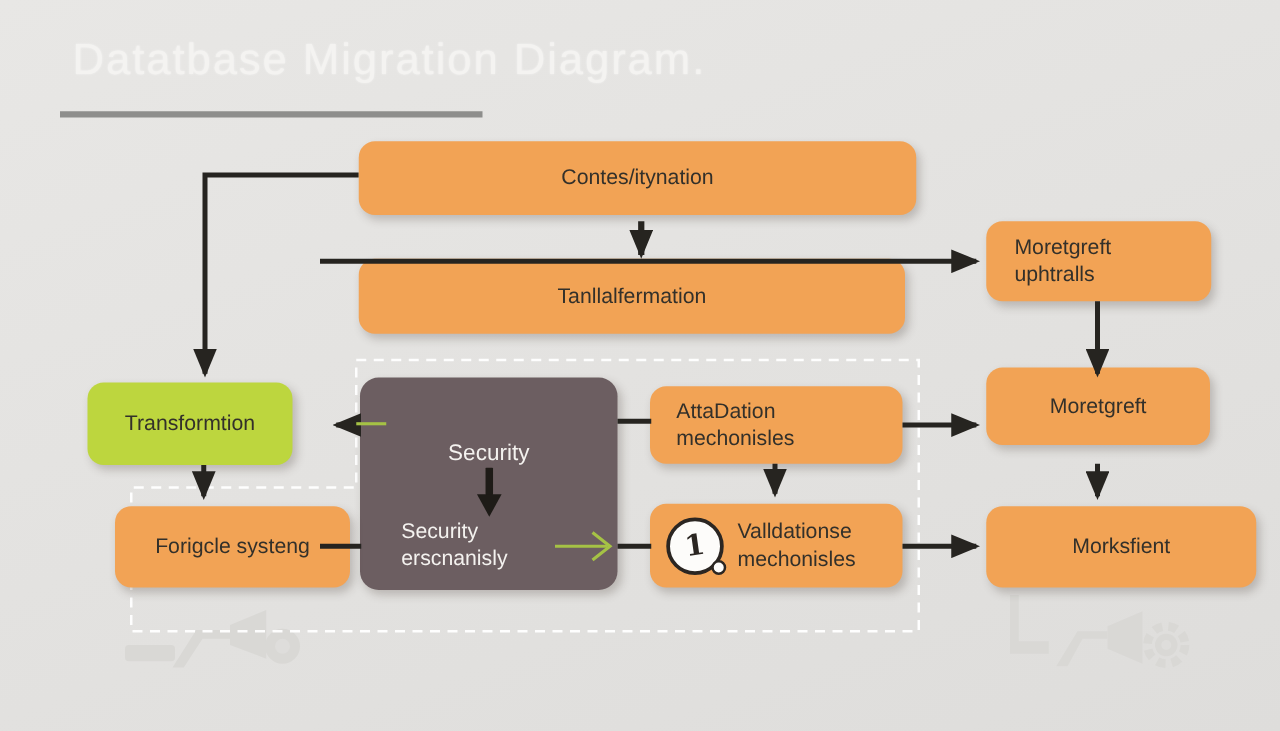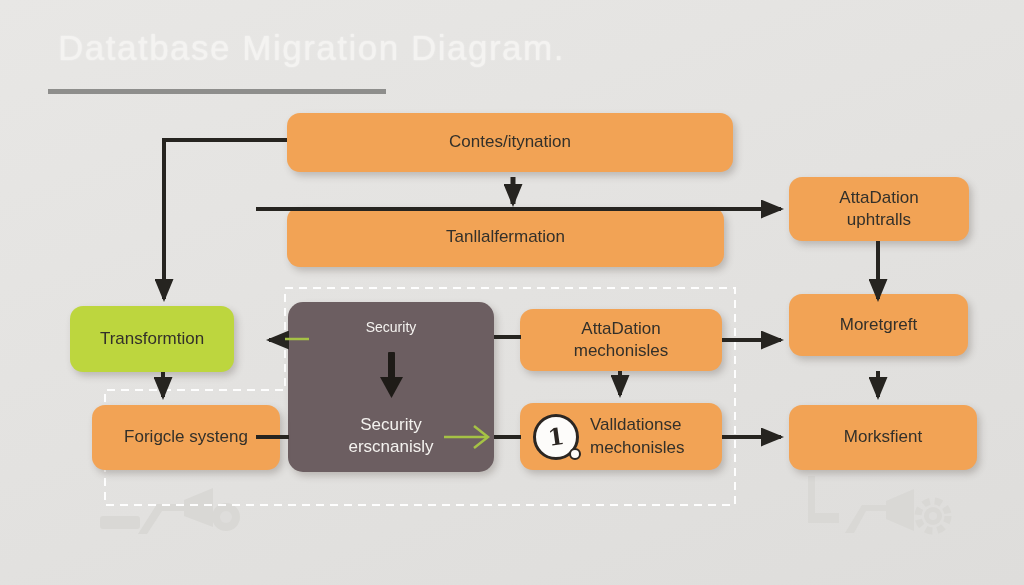--- a/index.html
+++ b/index.html
@@ -26,21 +26,21 @@
   .k{stroke:var(--arrow);stroke-width:4;fill:none;}
   .k.thick{stroke-width:5;}
   .g{stroke:var(--green-arrow);stroke-width:2.5;fill:none;}
   .dash{stroke:var(--dashed);stroke-width:2;stroke-dasharray:8 6;fill:none;opacity:.95;}
   .wm{fill:var(--watermark);}
   .wm-stroke{stroke:var(--watermark);fill:none;}
   .hole{fill:var(--background-dark);}
   marker polygon{fill:var(--arrow);}
   .node{
     position:absolute;display:flex;align-items:center;justify-content:center;
-    text-align:center;border-radius:13px;font-size:17px;line-height:1.3;
+    text-align:left;border-radius:13px;font-size:17px;line-height:1.3;
     box-shadow:3px 4px 7px rgba(70,60,50,.25);
   }
   .node.orange{background:var(--orange);color:var(--box-text);}
   .node.green{background:var(--green);color:var(--box-text);}
   .node.dark{
     background:var(--dark);color:var(--dark-box-text);
     flex-direction:column;justify-content:space-between;
     padding:16px 0 14px;box-sizing:border-box;border-radius:15px;
   }
   .nlabel{display:inline-block;}
@@ -53,21 +53,21 @@
     display:flex;align-items:center;justify-content:center;
   }
   .badge-glyph{
     font-family:"DejaVu Serif",serif;font-size:23px;font-weight:700;
     color:#2b2622;transform:rotate(-8deg);
   }
   .badge-curl{
     position:absolute;right:-5px;bottom:-3px;width:8px;height:8px;
     border:2.5px solid #2b2622;border-radius:50%;background:#fdfcfa;box-sizing:content-box;
   }
-  .sec-title{font-size:14px;}
+  .sec-title{font-size:18px;margin-top:33px;}
   .sec-sub{max-width:140px;}
 </style>
 </head>
 <body>
 
 <div class="stage">
 
   <svg class="layer" width="1024" height="585" viewBox="0 0 1024 585">
     <defs>
       <marker id="ah2" markerUnits="userSpaceOnUse" markerWidth="23" markerHeight="19" refX="20" refY="9.5" orient="auto">
@@ -103,21 +103,21 @@
   <div class="node orange" style="left:287px;top:113px;width:446px;height:59px;">
     <span class="nlabel">Contes/itynation</span>
   </div>
 
   <div class="node orange" style="left:287px;top:207px;width:437px;height:60px;">
     <span class="nlabel">Tanllalfermation</span>
   </div>
 
 
   <div class="node orange" style="left:789px;top:177px;width:180px;height:64px;">
-    <span class="nlabel narrow">AttaDation uphtralls</span>
+    <span class="nlabel narrow">Moretgreft uphtralls</span>
   </div>
 
   <div class="node green" style="left:70px;top:306px;width:164px;height:66px;">
     <span class="nlabel">Transformtion</span>
   </div>
 
   <div class="node dark" style="left:288px;top:302px;width:206px;height:170px;">
     <span class="nlabel sec-title">Security</span>
     <svg width="26" height="46" viewBox="0 0 26 46">
       <rect x="10" y="0" width="7" height="26" rx="1" fill="#1e1b17"></rect>
@@ -139,21 +139,21 @@
   </div>
 
   <div class="node orange with-badge" style="left:520px;top:403px;width:202px;height:67px;">
     <span class="badge">
       <span class="badge-glyph">1</span>
       <span class="badge-curl"></span>
     </span>
     <span class="nlabel" style="max-width:125px;">Valldationse mechonisles</span>
   </div>
 
-  <div class="node orange" style="left:789px;top:405px;width:188px;height:65px;">
+  <div class="node orange" style="left:789px;top:405px;width:216px;height:65px;">
     <span class="nlabel">Morksfient</span>
   </div>
 
   <svg class="layer" width="1024" height="585" viewBox="0 0 1024 585">
     <defs>
       <marker id="ah1" markerUnits="userSpaceOnUse" markerWidth="23" markerHeight="19" refX="20" refY="9.5" orient="auto">
         <polygon points="0,0 23,9.5 0,19"></polygon>
       </marker>
     </defs>
     <path class="k" d="M256,209 H781" marker-end="url(#ah1)"></path>

